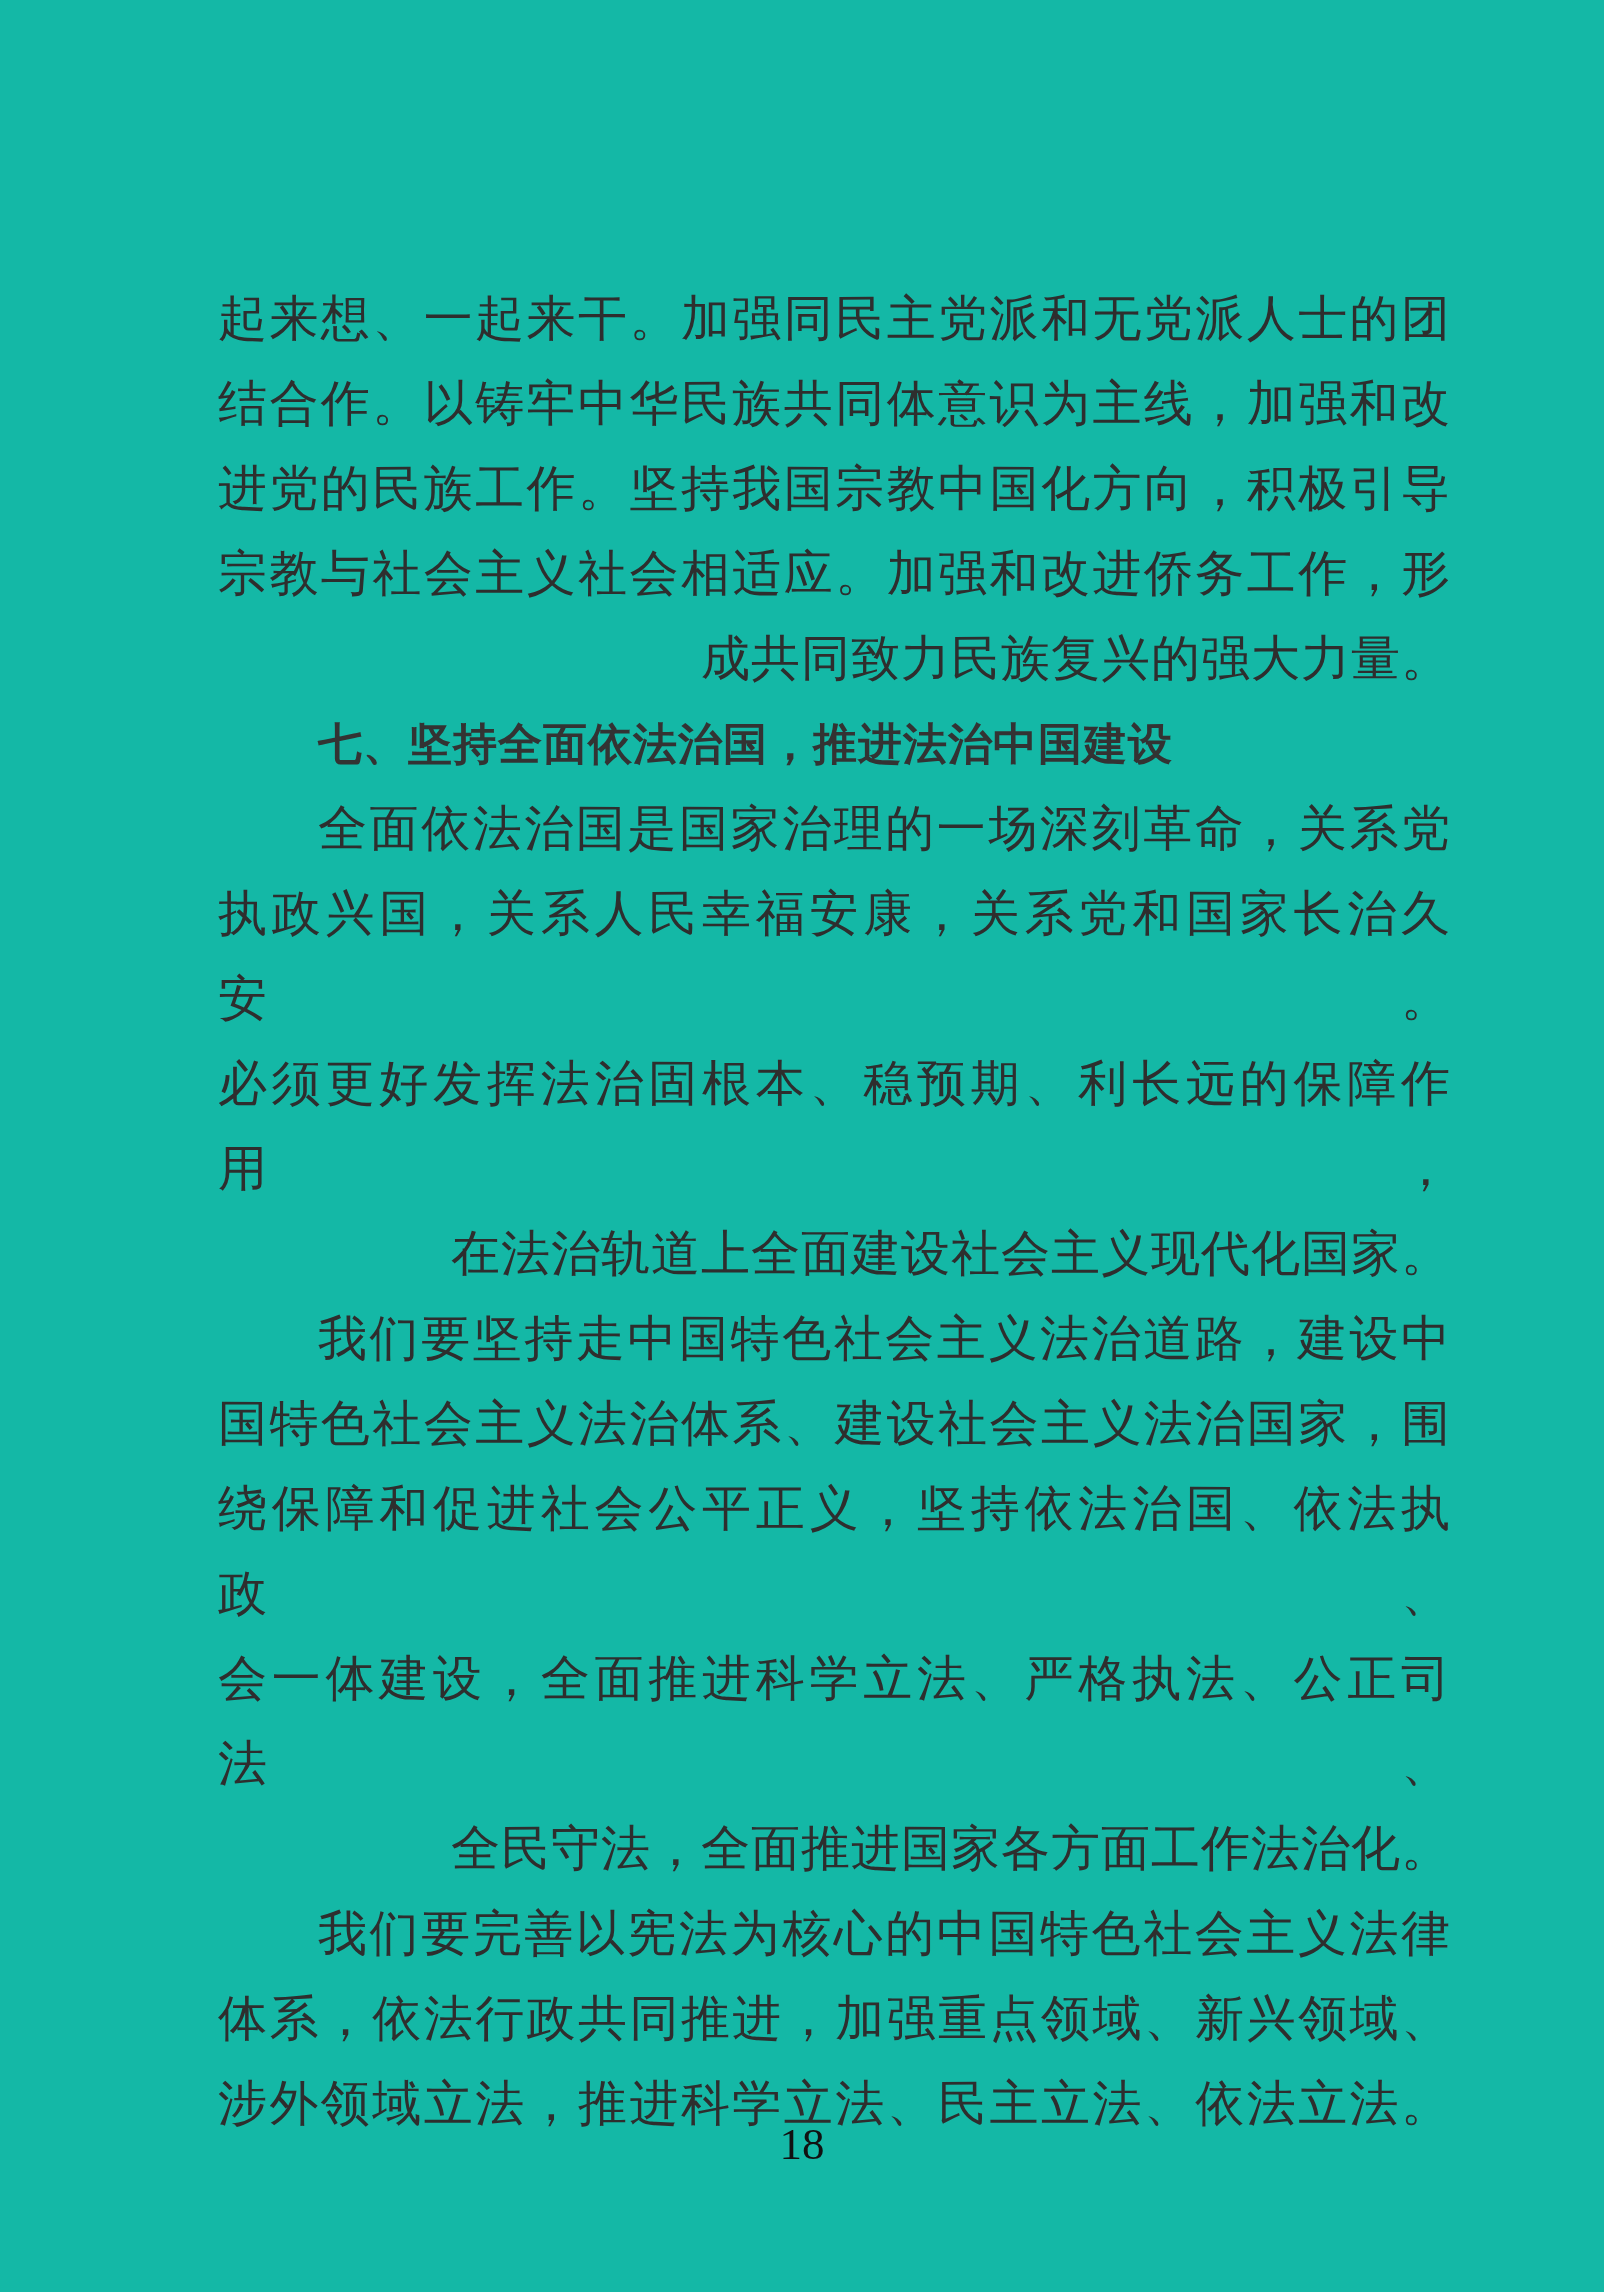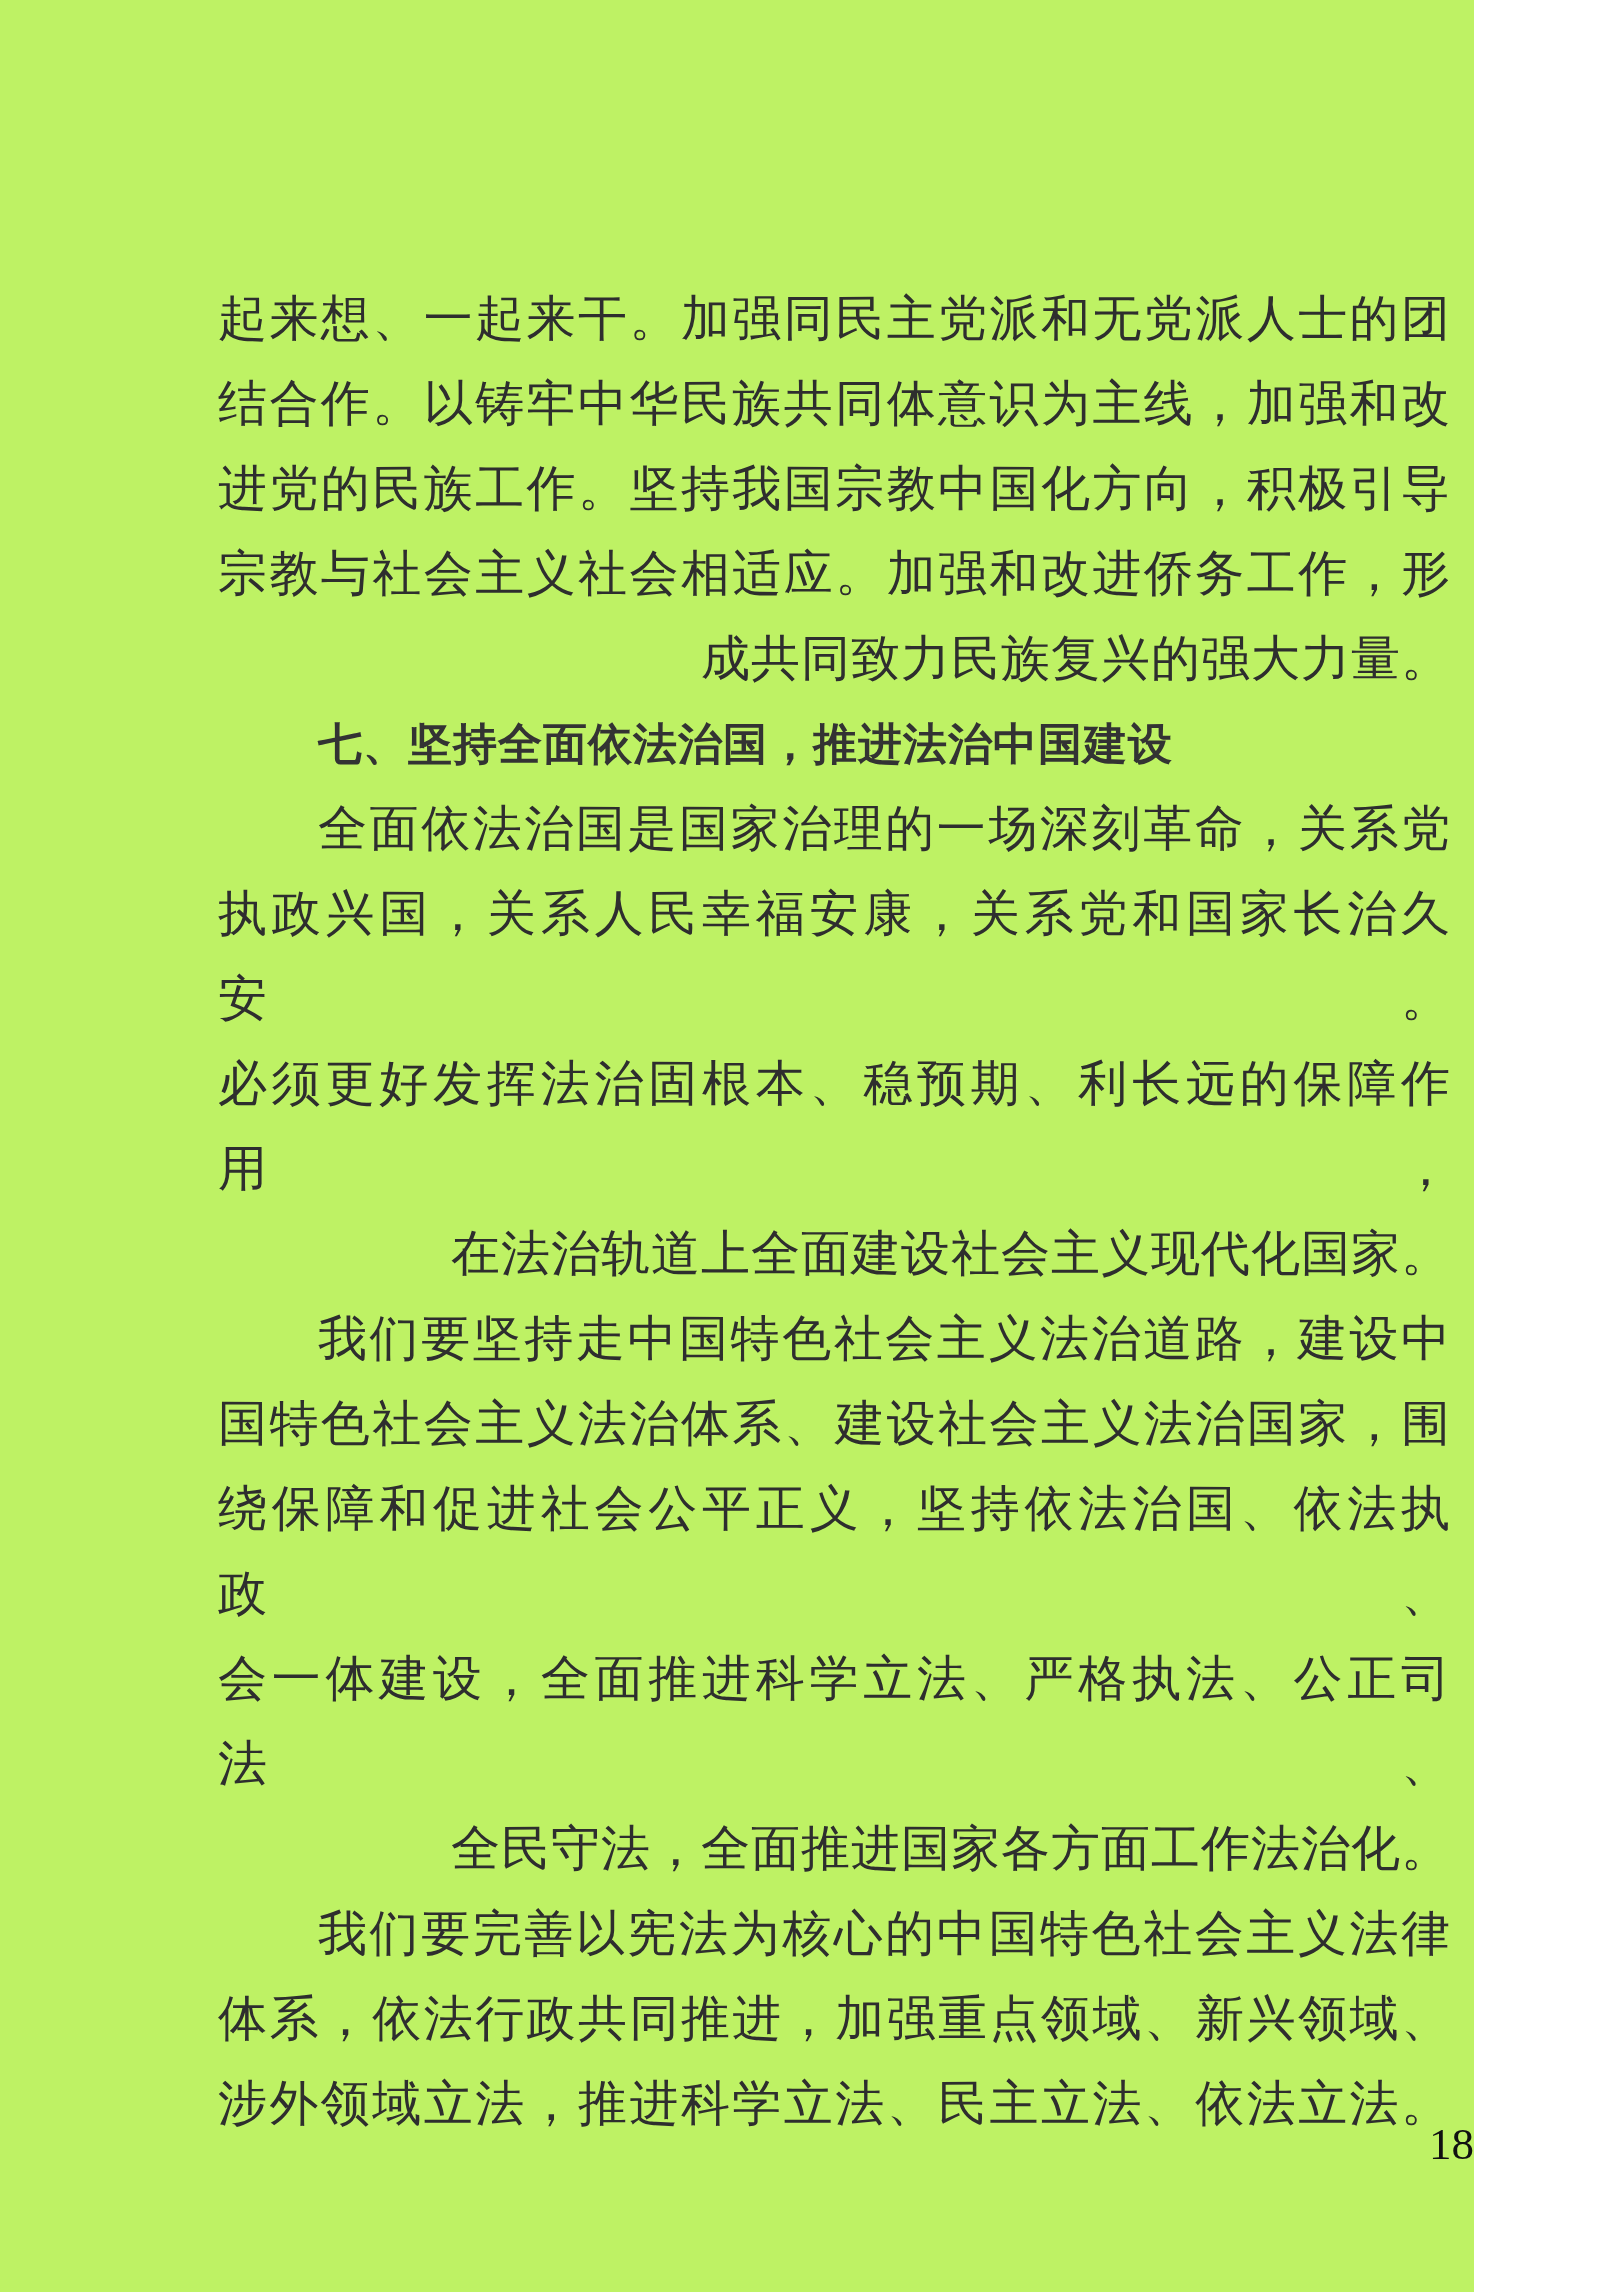--- a/index.html
+++ b/index.html
@@ -2,23 +2,23 @@
 <html><head>
 <meta charset="utf-8">
 <style>
   html, body {
     margin: 0;
     padding: 0;
     background: #ffffff;
   }
   .page {
     position: relative;
-    width: 1474px;
+    width: 1604px;
     height: 2293px;
-    background: #bef264;
+    background: #14b8a6;
     overflow: hidden;
     font-family: "Liberation Serif", "DejaVu Serif", serif;
   }
   .text-block {
     position: absolute;
     left: 218px;
     top: 276px;
     width: 1233px;
   }
   .line {
@@ -47,21 +47,21 @@
     font-weight: 700;
     font-size: 44px;
     color: #333333;
     text-align: left;
   }
   .page-number {
     position: absolute;
     top: 2115px;
     left: 0;
     width: 100%;
-    text-align: right;
+    text-align: center;
     font-size: 45px;
     line-height: 59px;
     color: #111111;
     font-family: "Liberation Serif", "DejaVu Serif", serif;
   }
 </style>
 </head>
 <body>
 
 <div class="page">

